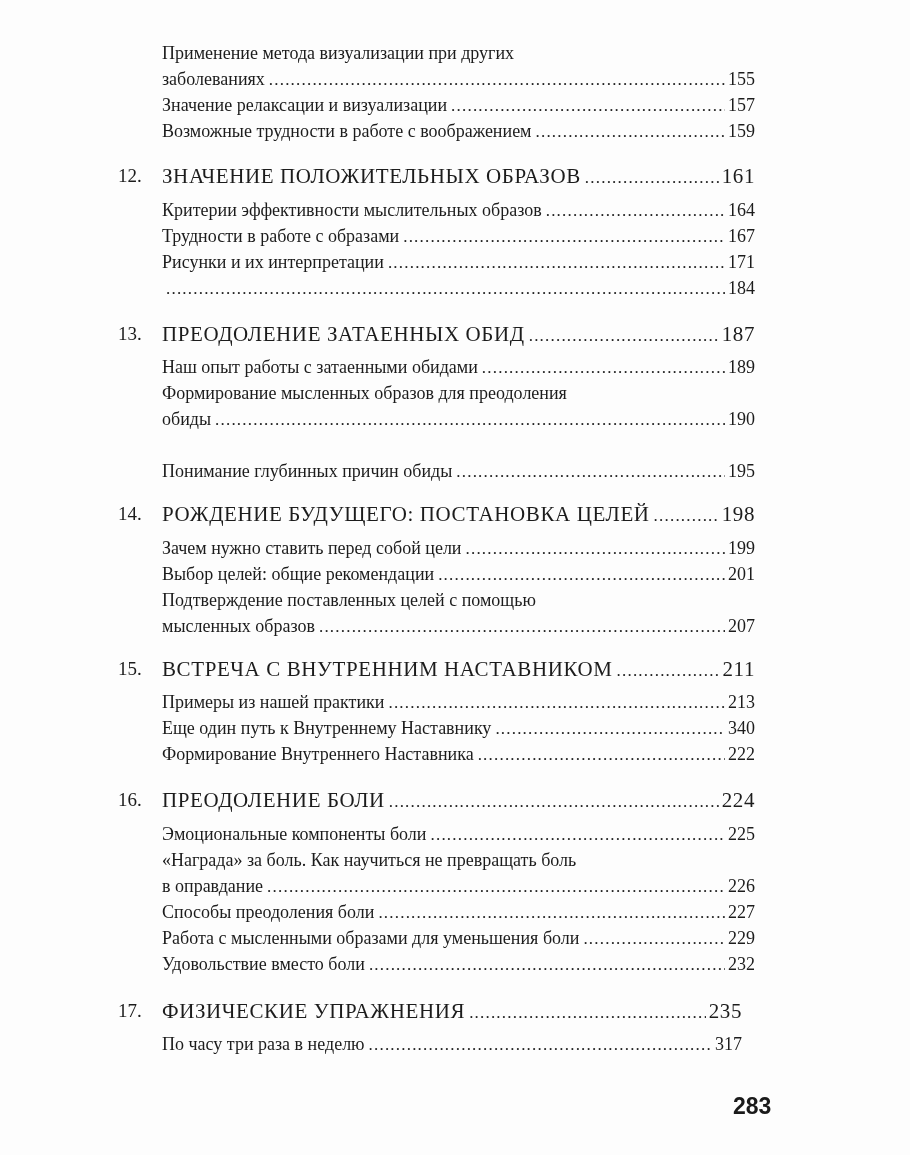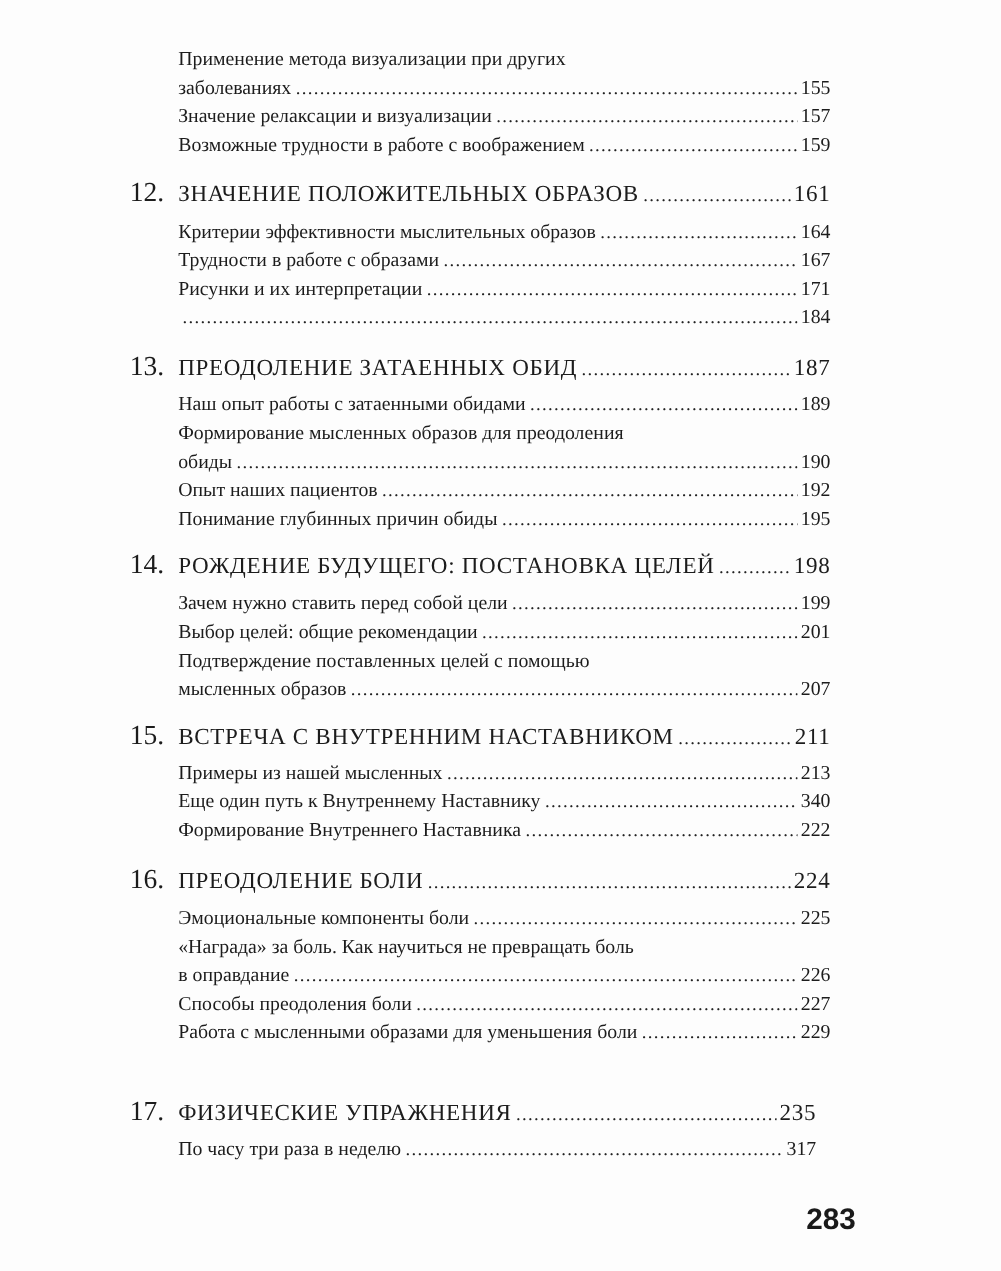--- a/index.html
+++ b/index.html
@@ -19,26 +19,26 @@
       flex: 1 1 auto; overflow: hidden; margin: 0 3px 0 4px; letter-spacing: 1.2px;
       color: #222; font-size: 17px;
     }
     .line .dots::before {
       content: "........................................................................................................................................................................................................................";
     }
     .line .pg { flex: 0 0 auto; }
     .line.nodots .txt { flex: 1 1 auto; }
     .chapter { font-size: 21px; letter-spacing: 0.6px; }
     .chapter .num {
-      position: absolute; left: -44px; top: 0; font-size: 25px; letter-spacing: 0;
+      position: absolute; left: -44px; top: 0; font-size: 19px; letter-spacing: 0;
     }
     .folio {
       position: absolute; left: 733px; top: 1093px;
       font-family: "Liberation Sans", "DejaVu Sans", sans-serif;
-      font-size: 27px; font-weight: bold; color: #1a1a1a;
+      font-size: 23px; font-weight: bold; color: #1a1a1a;
     }
   </style>
 </head>
 <body>
 
 <div class="page">
 
   <div class="line nodots" style="top:39px">
     <span class="txt">Применение метода визуализации при других</span>
   </div>
@@ -96,25 +96,20 @@
     <span class="pg">189</span>
   </div>
   <div class="line nodots" style="top:379px">
     <span class="txt">Формирование мысленных образов для преодоления</span>
   </div>
   <div class="line" style="top:405px">
     <span class="txt">обиды</span>
     <span class="dots"></span>
     <span class="pg">190</span>
   </div>
-  <div class="line" style="top:431px">
-    <span class="txt">Опыт наших пациентов</span>
-    <span class="dots"></span>
-    <span class="pg">192</span>
-  </div>
   <div class="line" style="top:457px">
     <span class="txt">Понимание глубинных причин обиды</span>
     <span class="dots"></span>
     <span class="pg">195</span>
   </div>
 
   <div class="line chapter" style="top:500px">
     <span class="num">14.</span>
     <span class="txt">РОЖДЕНИЕ БУДУЩЕГО: ПОСТАНОВКА ЦЕЛЕЙ</span>
     <span class="dots"></span>
@@ -139,21 +134,21 @@
     <span class="pg">207</span>
   </div>
 
   <div class="line chapter" style="top:655px">
     <span class="num">15.</span>
     <span class="txt">ВСТРЕЧА С ВНУТРЕННИМ НАСТАВНИКОМ</span>
     <span class="dots"></span>
     <span class="pg">211</span>
   </div>
   <div class="line" style="top:688px">
-    <span class="txt">Примеры из нашей мысленных</span>
+    <span class="txt">Примеры из нашей практики</span>
     <span class="dots"></span>
     <span class="pg">213</span>
   </div>
   <div class="line" style="top:714px">
     <span class="txt">Еще один путь к Внутреннему Наставнику</span>
     <span class="dots"></span>
     <span class="pg">340</span>
   </div>
   <div class="line" style="top:740px">
     <span class="txt">Формирование Внутреннего Наставника</span>
@@ -183,20 +178,25 @@
   <div class="line" style="top:898px">
     <span class="txt">Способы преодоления боли</span>
     <span class="dots"></span>
     <span class="pg">227</span>
   </div>
   <div class="line" style="top:924px">
     <span class="txt">Работа с мысленными образами для уменьшения боли</span>
     <span class="dots"></span>
     <span class="pg">229</span>
   </div>
+  <div class="line" style="top:950px">
+    <span class="txt">Удовольствие вместо боли</span>
+    <span class="dots"></span>
+    <span class="pg">232</span>
+  </div>
 
   <div class="line chapter" style="top:997px; width:580px">
     <span class="num">17.</span>
     <span class="txt">ФИЗИЧЕСКИЕ УПРАЖНЕНИЯ</span>
     <span class="dots"></span>
     <span class="pg">235</span>
   </div>
   <div class="line" style="top:1030px; width:580px">
     <span class="txt">По часу три раза в неделю</span>
     <span class="dots"></span>

